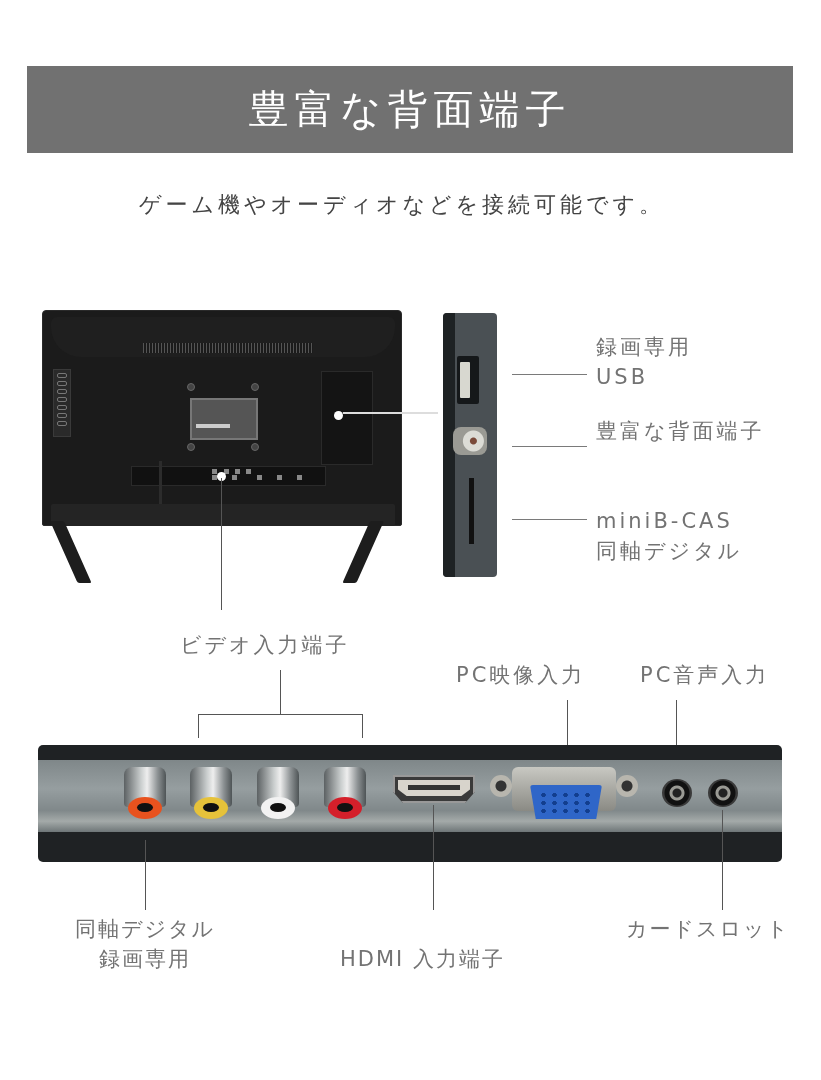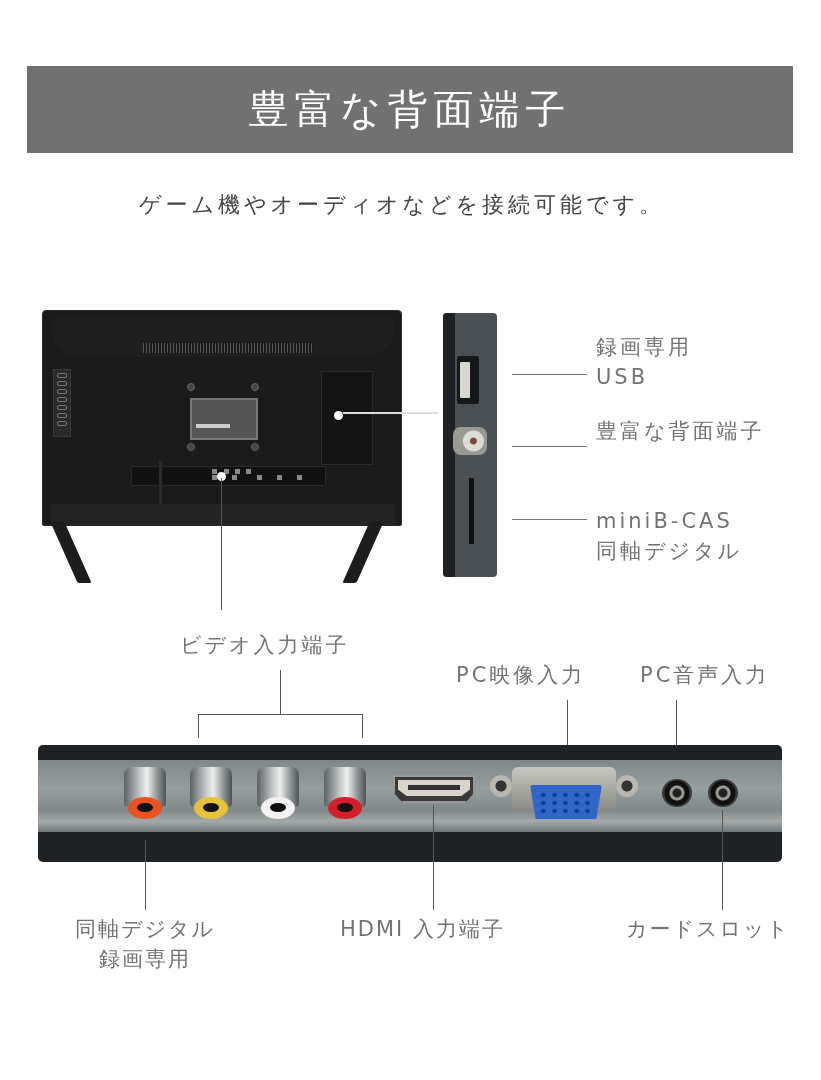--- a/index.html
+++ b/index.html
@@ -209,14 +209,14 @@
 </div>
 
 <div class="vline" style="left:145px;top:840px;height:70px"></div>
 <div class="vline" style="left:433px;top:805px;height:105px"></div>
 <div class="vline" style="left:722px;top:810px;height:100px"></div>
 
 <div class="callout" style="left:70px;top:914px;text-align:center;width:150px;letter-spacing:2px">
   <div>同軸デジタル</div>
   <div>録画専用</div>
 </div>
-<div class="callout" style="left:340px;top:914px;letter-spacing:2px">HDMI 入力端子</div>
+<div class="callout" style="left:340px;top:944px;letter-spacing:2px">HDMI 入力端子</div>
 <div class="callout" style="left:626px;top:914px;letter-spacing:2px">カードスロット</div>
 
 </body></html>

